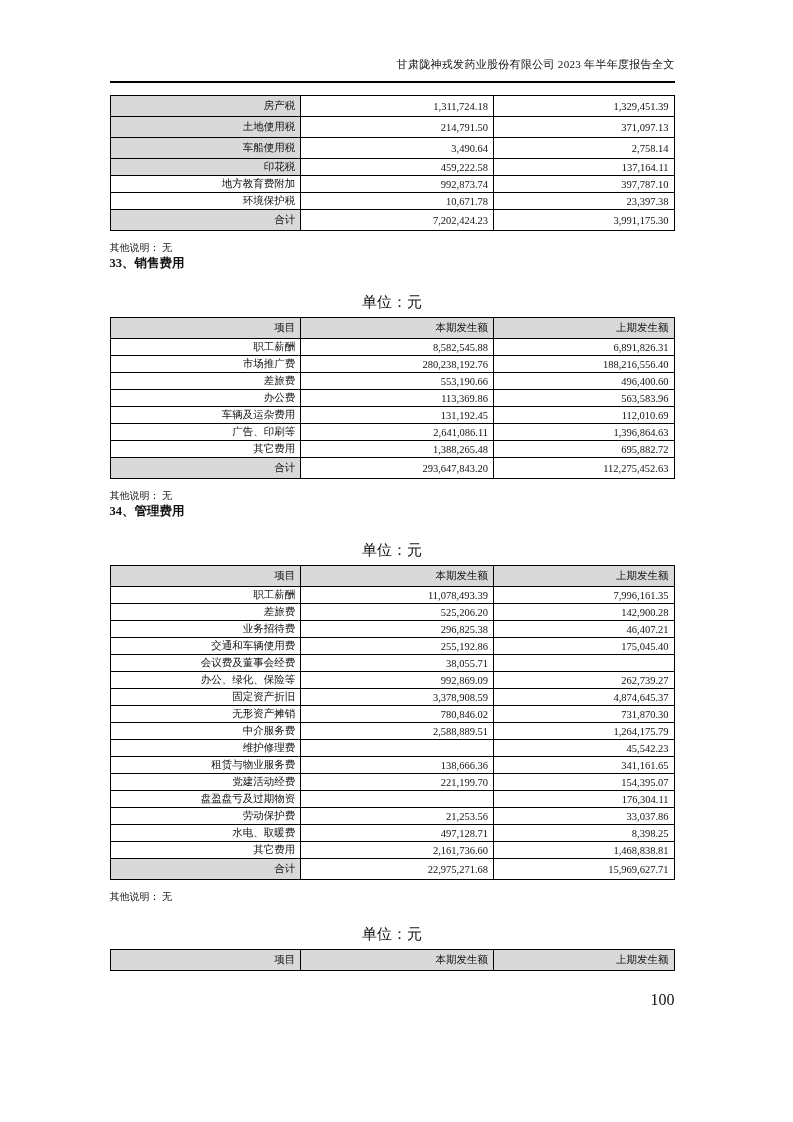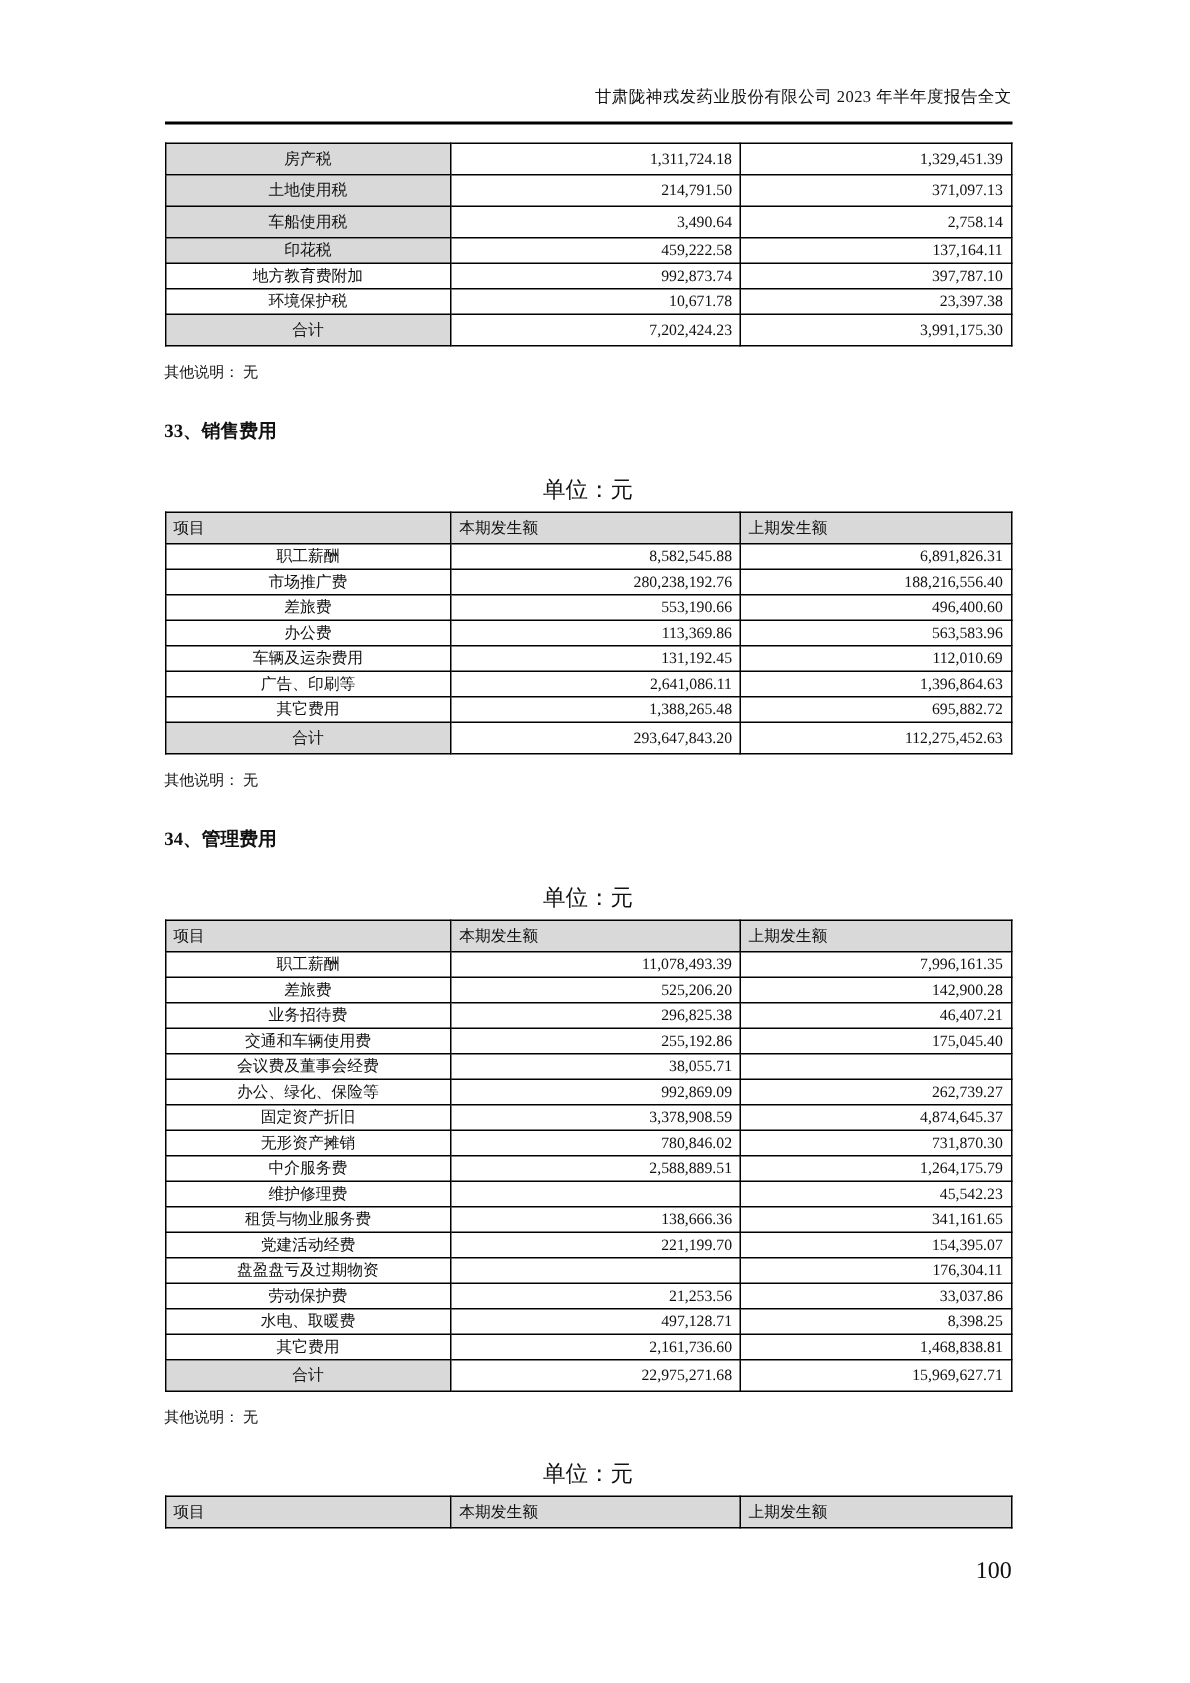--- a/index.html
+++ b/index.html
@@ -34,42 +34,41 @@
     border:1px solid #000000;
     font-size:10.5px;
     padding:1px 5px;
     overflow:hidden;
     white-space:nowrap;
     vertical-align:middle;
   }
   table.data-table th {
     background:#d9d9d9;
     font-weight:normal;
-    text-align:left;
+    text-align:right;
     height:21px;
     margin-left:18px;
   }
-  td.c-label { text-align:center;  height:16px; }
+  td.c-label { text-align:right;  height:16px; }
   td.c-num   { text-align:right; height:16px; }
   tbody tr:last-child td { height:21px; }
   tbody tr:last-child td:first-child { background:#d9d9d9; }
   
   table.table-tax tbody tr:nth-child(-n+3) td { height:21px; }
   table.table-tax tbody tr:nth-child(4) td { height:17px; }
   table.table-tax tbody tr:nth-child(5) td,
   table.table-tax tbody tr:nth-child(6) td { height:14px; }
   table.table-tax tbody tr:nth-child(-n+4) td:first-child { background:#d9d9d9; }
   .note {
     font-size:10px;
     margin-top:10px;
   }
   .section-title {
     font-size:12.5px;
     font-weight:bold;
-    margin-top:24px;
   }
   .unit-label {
     text-align:center;
     font-size:15px;
     margin-top:21px;
     margin-bottom:-7px;
   }
   .page-number {
     text-align:right;
     font-size:16px;

